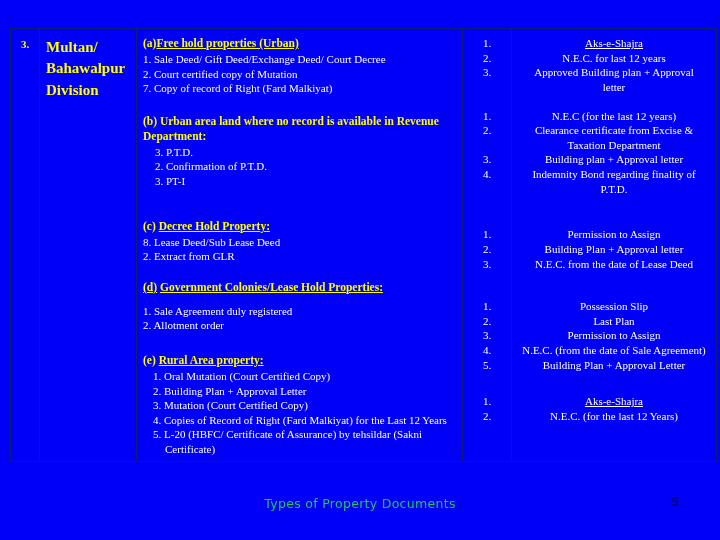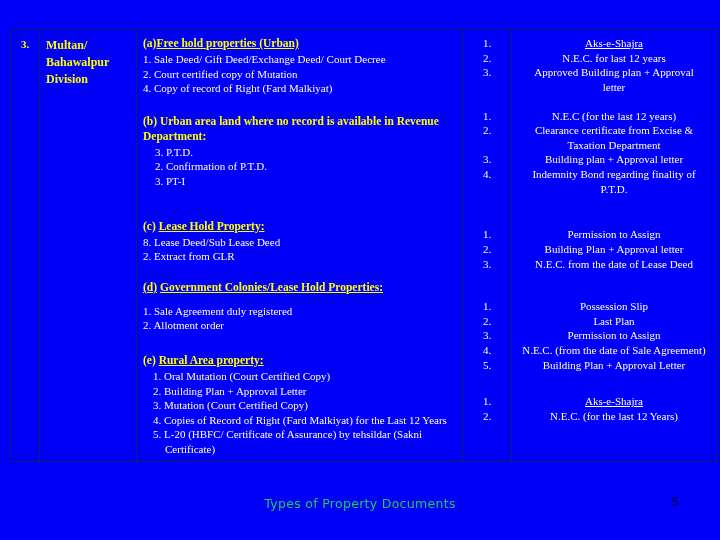--- a/index.html
+++ b/index.html
@@ -50,21 +50,21 @@
     font-weight: bold;
     font-size: 11px;
     text-align: center;
     padding-top: 8px;
     line-height: 1.35;
   }
 
   .division-text {
     color: #ffff00;
     font-weight: bold;
-    font-size: 12px;
+    font-size: 15px;
     line-height: 1.42;
     padding: 8px 2px 2px 6px;
     font-family: Liberation Serif, serif;
   }
 
   
   .docs-wrap { padding: 7px 6px 4px 6px; }
 
   .grp { margin-bottom: 0; }
 
@@ -156,36 +156,36 @@
           <div class="division-text">Multan/ Bahawalpur Division</div>
         </td>
 
         <td class="col-docs">
           <div class="docs-wrap">
 
             <div class="grp">
               <div class="grp-head"><span class="tag">(a)</span><span class="uline">Free hold properties (Urban)</span></div>
               <div class="grp-item">1. Sale Deed/ Gift Deed/Exchange Deed/ Court Decree</div>
               <div class="grp-item">2. Court certified copy of Mutation</div>
-              <div class="grp-item">4. Copy of record of Right (Fard Malkiyat)</div>
+              <div class="grp-item">7. Copy of record of Right (Fard Malkiyat)</div>
             </div>
 
             <div class="gap-a"></div>
 
             <div class="grp">
               <div class="grp-head"><span class="tag">(b)</span>&nbsp;<span>Urban area land where no record is available in Revenue Department:</span></div>
               <div class="grp-item ind1">3. P.T.D.</div>
               <div class="grp-item ind1">2. Confirmation of P.T.D.</div>
               <div class="grp-item ind1">3. PT-I</div>
             </div>
 
             <div class="gap-b"></div>
 
             <div class="grp">
-              <div class="grp-head"><span class="tag">(c)</span>&nbsp;<span class="uline">Lease Hold Property:</span></div>
+              <div class="grp-head"><span class="tag">(c)</span>&nbsp;<span class="uline">Decree Hold Property:</span></div>
               <div class="grp-item">8. Lease Deed/Sub Lease Deed</div>
               <div class="grp-item">2. Extract from GLR</div>
             </div>
 
             <div class="gap-c"></div>
 
             <div class="grp">
               <div class="grp-head"><span class="uline">(d)</span> <span class="uline">Government Colonies/Lease Hold Properties:</span></div>
               <div class="gap-c" style="height:8px"></div>
               <div class="grp-item">1. Sale Agreement duly registered</div>

